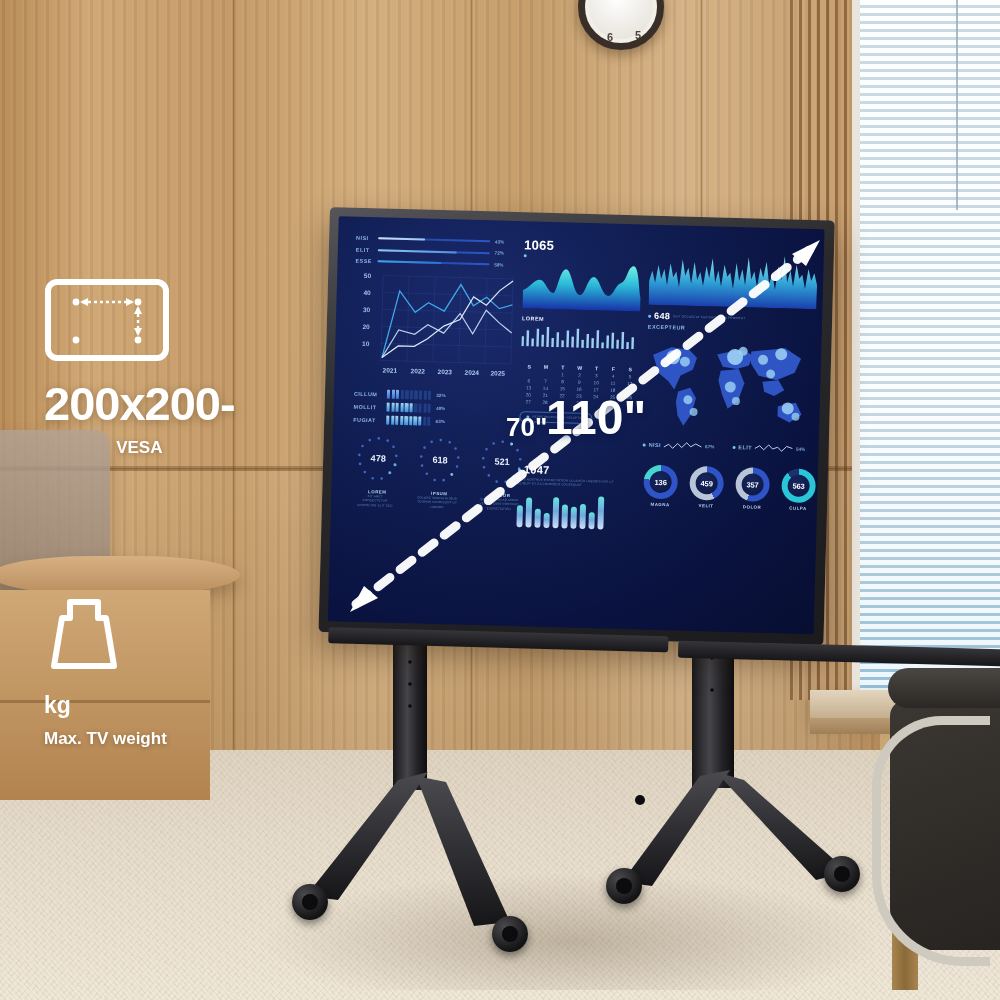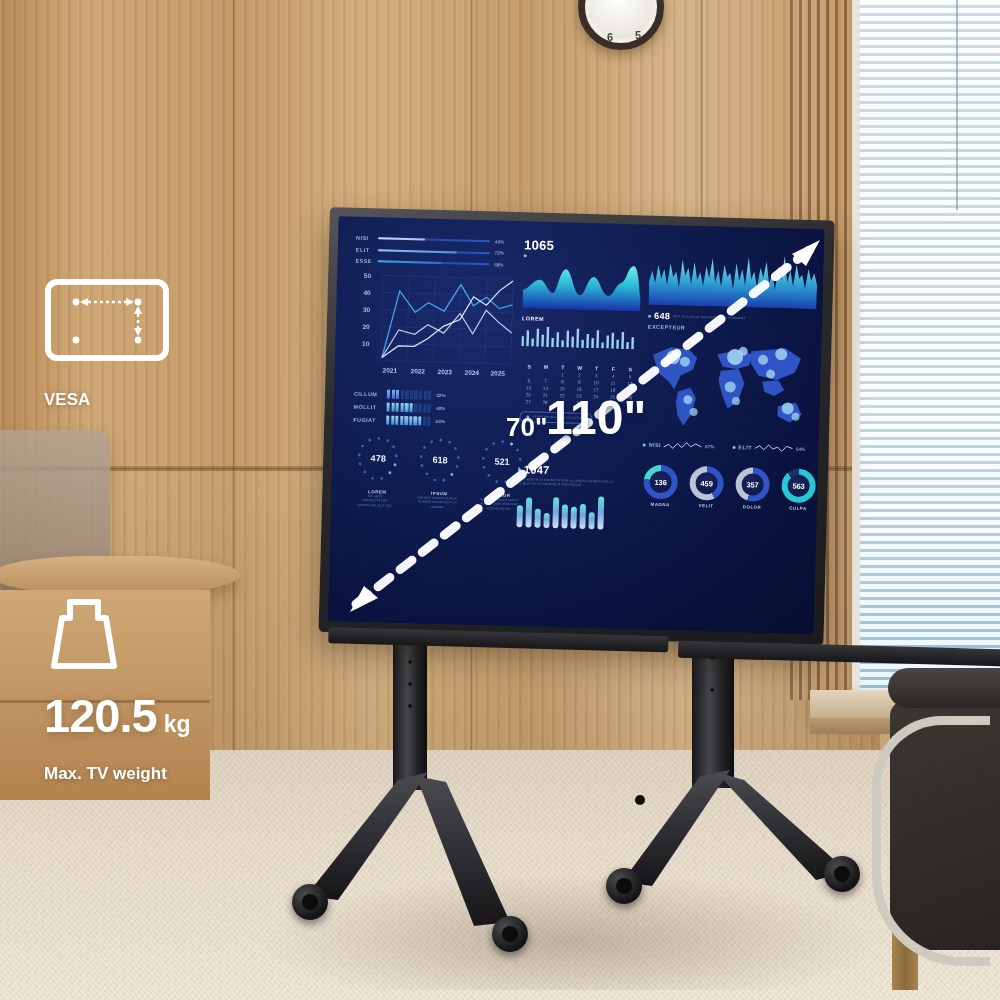--- a/index.html
+++ b/index.html
@@ -207,22 +207,22 @@
   .headline {
     position:absolute; left:264px; top:42px; width:520px;
     font-size:49px; line-height:1.07; font-weight:800; color:#ffffff;
     letter-spacing:-.5px; text-shadow:0 2px 10px rgba(70,45,20,.35);
   }
   .spec { position:absolute; color:#fff; }
   .spec-icon { margin-bottom:14px; }
   .spec-val { font-size:47px; font-weight:800; line-height:1.02; letter-spacing:-1px;
     text-shadow:0 2px 8px rgba(70,45,20,.35); }
   .spec-unit { font-size:23px; font-weight:700; }
-  .spec-sub { font-size:17px; font-weight:600; margin-top:24px;
-    text-shadow:0 1px 5px rgba(70,45,20,.4); }
+  .spec-sub { font-size:17px; font-weight:600; margin-top:10px;
+    text-shadow:0 1px 5px rgba(70,45,20,.4);text-align:center; }
 </style>
 </head>
 <body>
 
 <div class="stage">
 
   <div class="wall-wood"></div>
   <div class="wall-vert" style="left:232px"></div>
   <div class="wall-vert" style="left:470px"></div>
   <div class="wall-vert" style="left:700px"></div>
@@ -731,29 +731,29 @@
         <circle cx="32" cy="62" r="3.4" fill="#fff"></circle>
         <circle cx="94" cy="62" r="3.4" fill="#fff"></circle>
         <line x1="38" y1="24" x2="88" y2="24" stroke="#fff" stroke-width="2.4" stroke-dasharray="3 3"></line>
         <polygon points="36,24 44,20 44,28" fill="#fff"></polygon>
         <polygon points="90,24 82,20 82,28" fill="#fff"></polygon>
         <line x1="94" y1="30" x2="94" y2="56" stroke="#fff" stroke-width="2.4" stroke-dasharray="3 3"></line>
         <polygon points="94,28 90,36 98,36" fill="#fff"></polygon>
         <polygon points="94,58 90,50 98,50" fill="#fff"></polygon>
       </svg>
     </div>
+    <div class="spec-val">200x200-</div>
     <div class="spec-sub">VESA</div>
   </div>
 
   <div class="spec" style="left:44px; top:588px">
     <div class="spec-icon">
       <svg width="80" height="86">
         <path d="M18,30 L26,30 L26,14 L54,14 L54,30 L62,30 L70,78 L10,78 Z" fill="none" stroke="#fff" stroke-width="6" stroke-linejoin="round"></path>
       </svg>
     </div>
     <div style="display:flex; align-items:baseline; gap:7px">
-      <span class="spec-val">120.5</span>
       <span class="spec-unit">kg</span>
     </div>
     <div class="spec-sub">Max. TV weight</div>
   </div>
 
 </div>
 
 </body></html>

